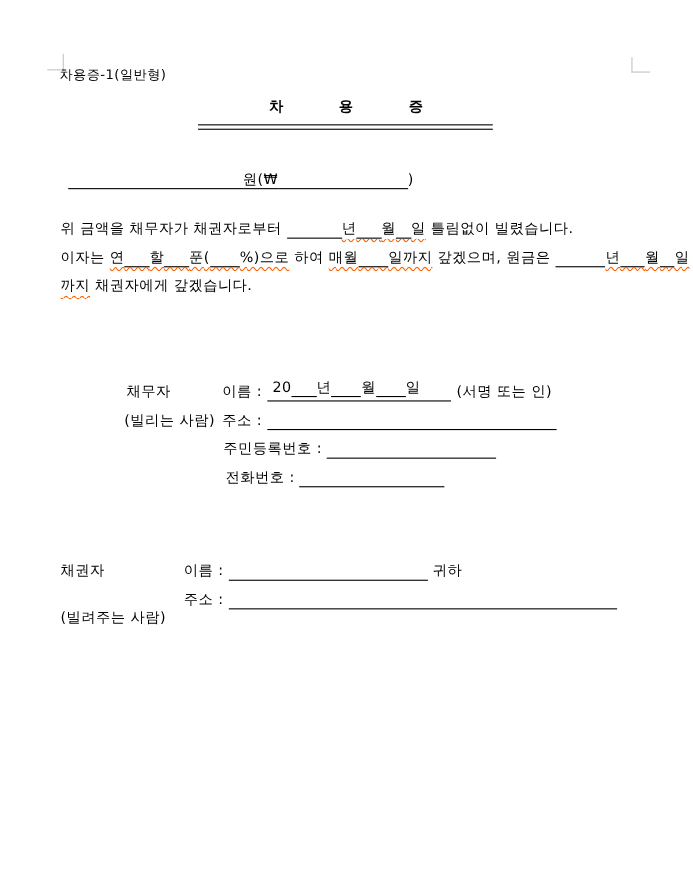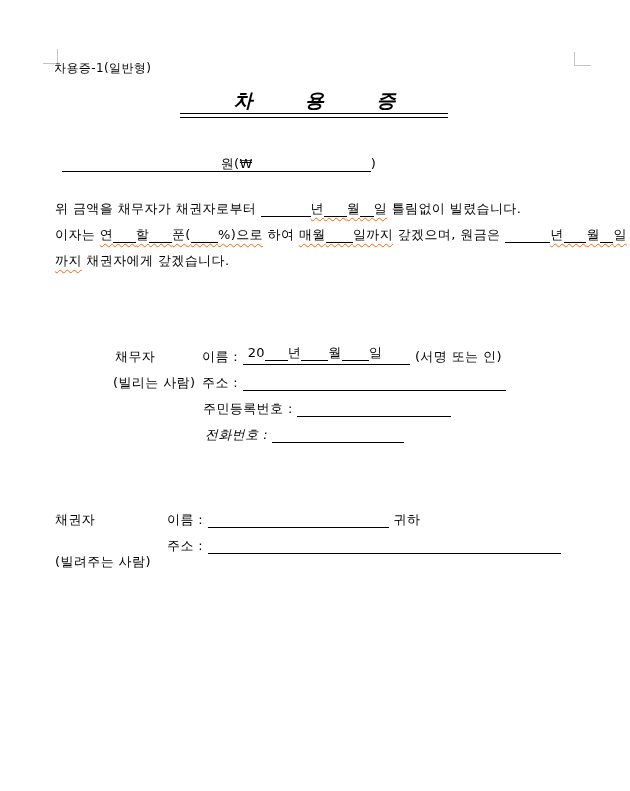--- a/index.html
+++ b/index.html
@@ -16,21 +16,21 @@
   .mark.tr { left:574px; top:52px;  width:16px; height:13px; border-left-width:1px;  border-bottom-width:1px; }
   .mark.bl { left:43px;  top:768px; width:15px; height:15px; border-top-width:1px;  border-right-width:1px; }
   .mark.br { left:573px; top:769px; width:17px; height:16px; border-top-width:1px;  border-left-width:1px; }
 
   .line { position:absolute; white-space:nowrap; font-size:13px; line-height:16px; letter-spacing:0.4px; }
 
   .doc-label { position:absolute; left:54px; top:60px; font-size:12px; letter-spacing:0.4px; }
 
   .title {
     position:absolute; left:0; top:88px; width:630px; text-align:center;
-    font-size:19px; font-weight:bold; letter-spacing:1px; word-spacing:44px; white-space:nowrap;font-style:italic;
+    font-size:13px; font-weight:bold; letter-spacing:1px; word-spacing:44px; white-space:nowrap;
   }
   .title-underline {
     position:absolute; left:180px; top:113px; width:268px; height:5px;
     box-sizing:border-box; border-top:1px solid #000; border-bottom:1px solid #000;
   }
 
   .blank, .ul { border-bottom:1px solid #000; }
   .wavy {
     text-decoration-line:underline;
     text-decoration-style:wavy;
@@ -39,26 +39,26 @@
     text-underline-offset:4px;
     text-decoration-skip-ink:none;
   }
 
   .amount-line   { left:62px;  top:156px; }
   .body-line-1   { left:55px;  top:201px;text-align:right; }
   .body-line-2   { left:55px;  top:227px; }
   .body-line-3   { left:55px;  top:253px; }
   .date-line     { left:0;     top:297px; width:630px; text-align:center;margin-top:48px; }
 
-  .debtor-role      { left:115px; top:349px; }
+  .debtor-role      { left:115px; top:349px;font-family:Liberation Mono, monospace; }
   .debtor-name      { left:202px; top:349px; }
   .debtor-sub       { left:113px; top:375px; }
   .debtor-addr      { left:202px; top:375px; }
   .debtor-ssn       { left:203px; top:401px; }
-  .debtor-phone     { left:205px; top:427px;font-style:italic; }
+  .debtor-phone     { left:205px; top:427px; }
 
   .creditor-role    { left:55px;  top:512px; }
   .creditor-name    { left:167px; top:512px; }
   .creditor-sub     { left:55px;  top:538px;margin-top:16px; }
   .creditor-addr    { left:167px; top:538px; }
 </style>
 </head>
 <body>
 
 <div class="page">

